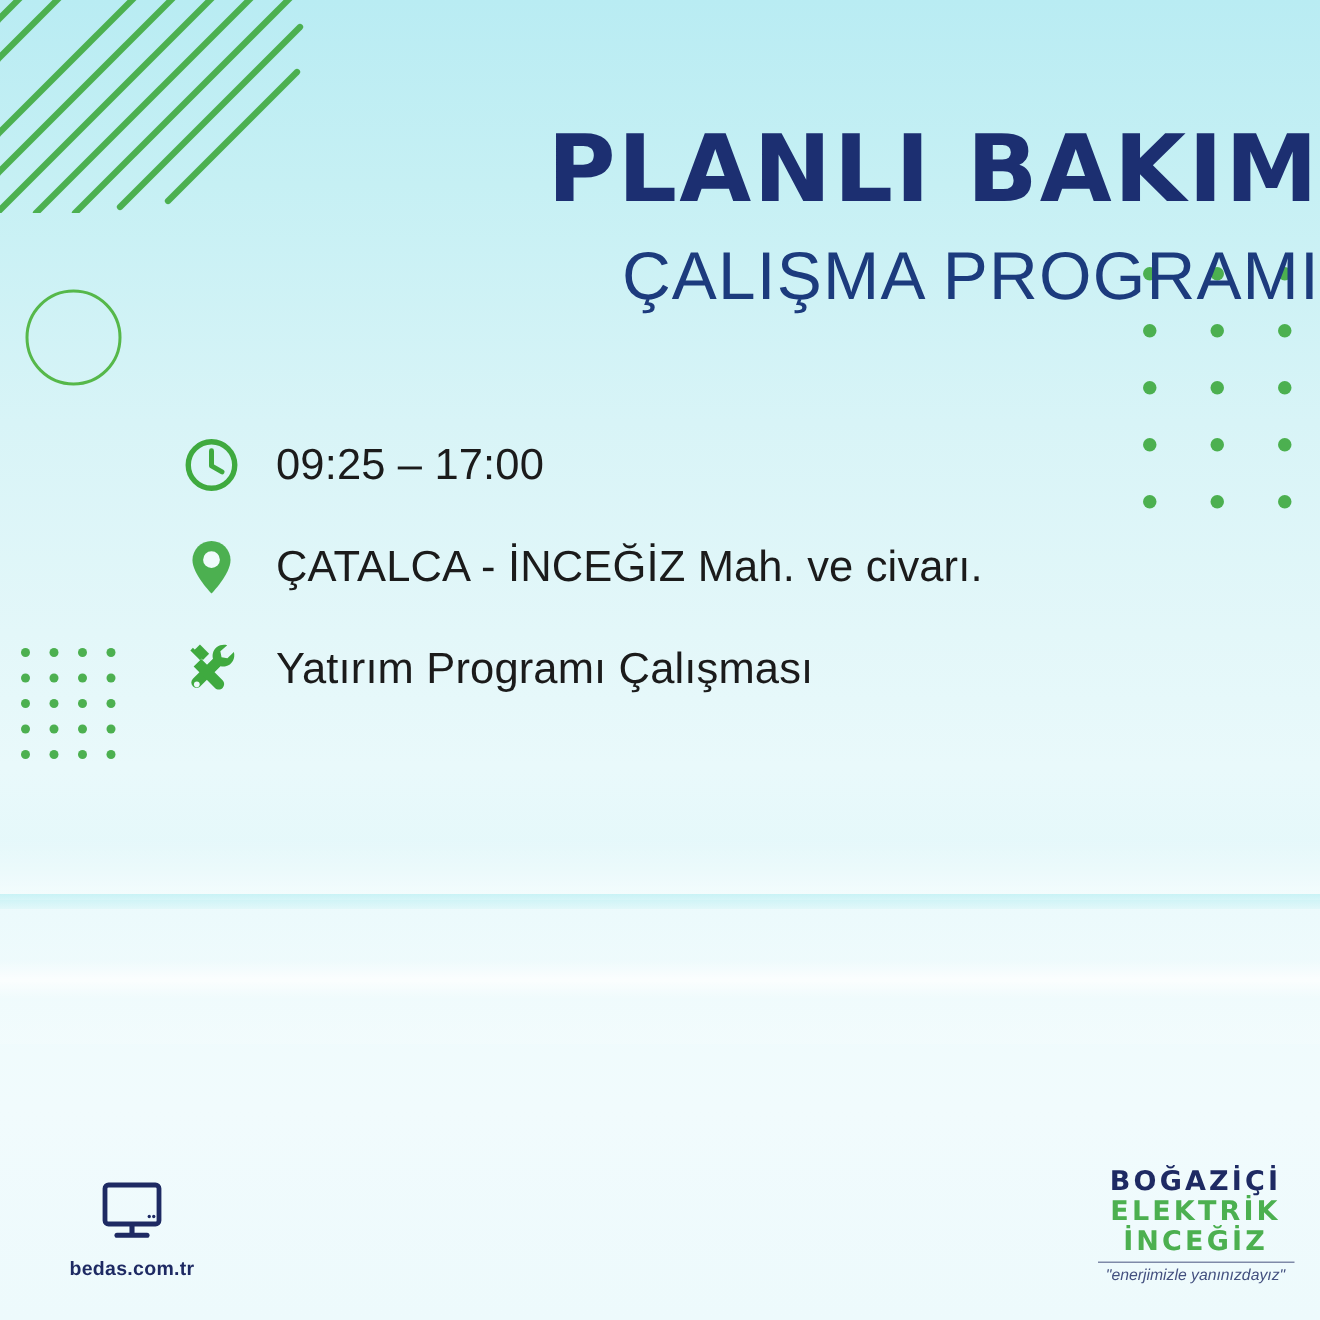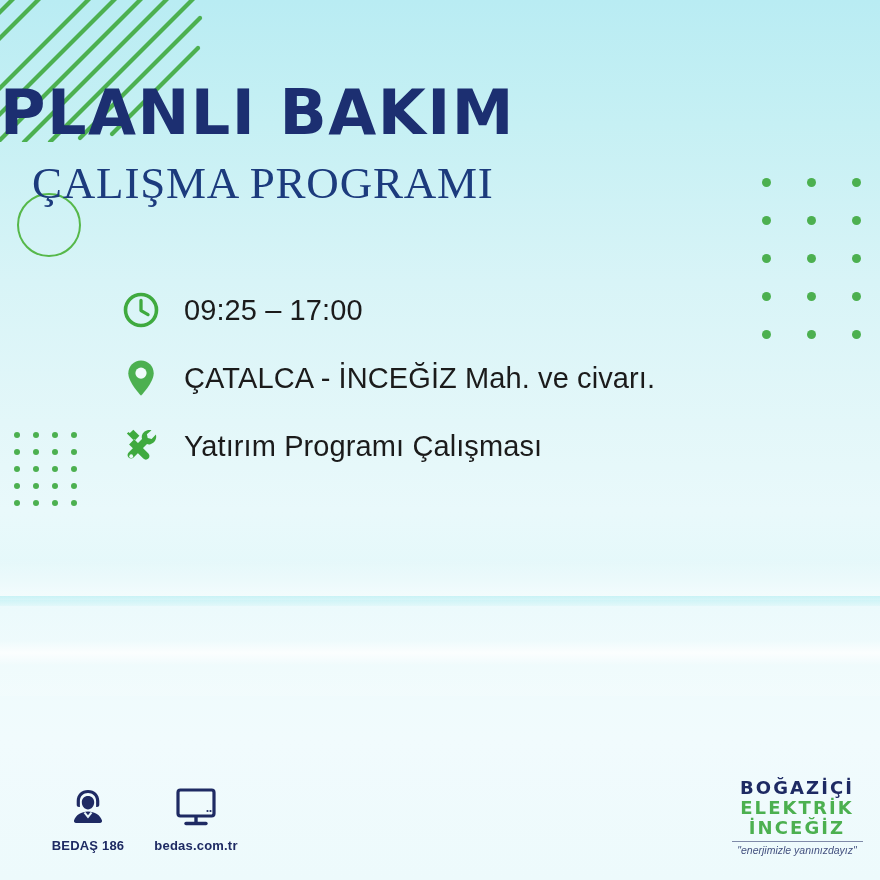--- a/index.html
+++ b/index.html
@@ -101,34 +101,34 @@
     grid-template-rows: repeat(5, 17px);
   }
   .dots-left span { width: 6px; height: 6px; }
 
   
   .titles {
     position: absolute;
     left: 0;
     top: 82px;
     width: 880px;
-    text-align: left;
+    text-align: right;
   }
   .title-main {
     font-family: "DejaVu Sans", sans-serif;
     font-weight: bold;
     font-size: 62px;
     letter-spacing: 1.5px;
     color: #1c2f71;
     line-height: 1;
     margin: 0;
     white-space: nowrap;
   }
   .title-sub {
-    font-family: Liberation Serif, serif;
+    font-family: Liberation Sans, sans-serif;
     font-weight: normal;
     font-size: 45px;
     letter-spacing: .8px;
     color: #1c3b7d;
     line-height: 1;
     margin: 17px 0 0 0;
     white-space: nowrap;
     padding-left: 32px;
   }
 
@@ -331,33 +331,20 @@
           </g>
         </svg>
       </span>
       <span class="info-text">Yatırım Programı Çalışması</span>
     </div>
 
   </div>
 
   <div class="footer-contacts">
 
-    <div class="contact">
-      <div class="contact-glyph">
-        <svg width="46" height="46" viewBox="0 0 46 46">
-          <g fill="#1e2a63">
-            <path d="M23 6c-6.6 0-11.3 4.6-11.3 11.1v3.6c0 1.3 1 2.3 2.3 2.3h.9V16.9C14.9 12 18.4 8.9 23 8.9s8.1 3.1 8.1 8v6.1h.9c1.3 0 2.3-1 2.3-2.3v-3.6C34.3 10.6 29.6 6 23 6z"></path>
-            <path d="M23 11.9c-3.6 0-6.2 2.6-6.2 6.3 0 3.9 2.8 7.2 6.2 7.2s6.2-3.3 6.2-7.2c0-3.7-2.6-6.3-6.2-6.3z"></path>
-            <path d="M23 27.4c-6.5 0-12.6 3.6-14 9.2-.3 1.3.7 2.4 2 2.4h24c1.3 0 2.3-1.1 2-2.4-1.4-5.6-7.5-9.2-14-9.2z"></path>
-            <path d="M18.6 28.9l4.4 5.6 4.4-5.6-1.8-1-2.6 3.4-2.6-3.4z" fill="#e9f8fa"></path>
-          </g>
-        </svg>
-      </div>
-      <div class="contact-label">BEDAŞ 186</div>
-    </div>
 
     <div class="contact">
       <div class="contact-glyph">
         <svg width="52" height="46" viewBox="0 0 52 46">
           <g fill="none" stroke="#1e2a63" stroke-width="3.2">
             <rect x="8" y="6" width="36" height="26" rx="2.4"></rect>
             <path d="M26 32 L26 38" stroke-width="3.4"></path>
             <path d="M16 39.5 L36 39.5" stroke-width="3.4" stroke-linecap="round"></path>
           </g>
           <g fill="#1e2a63">

